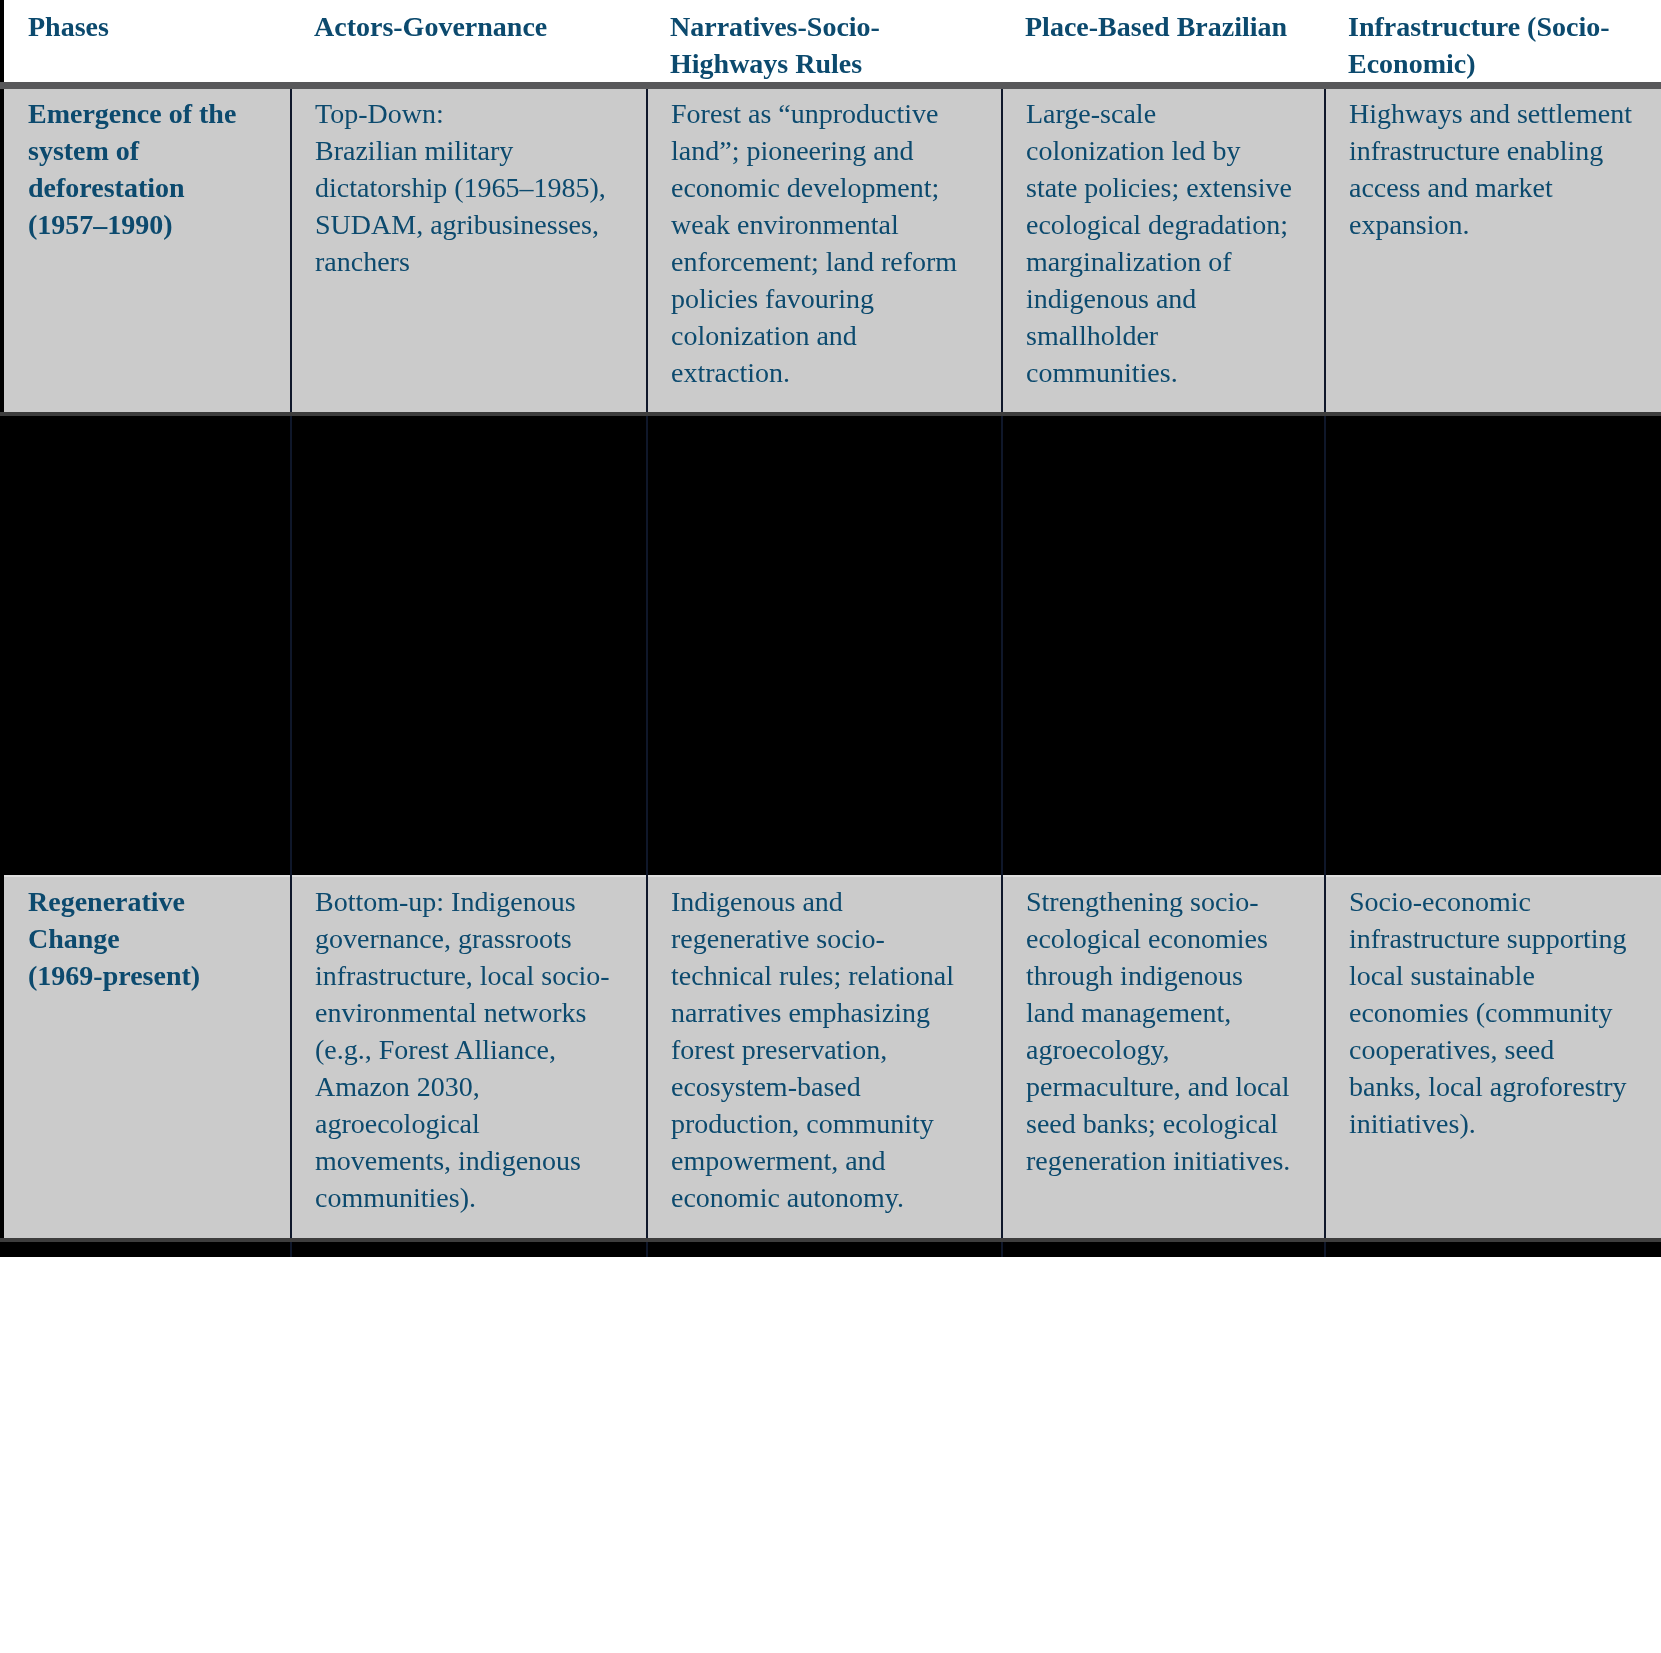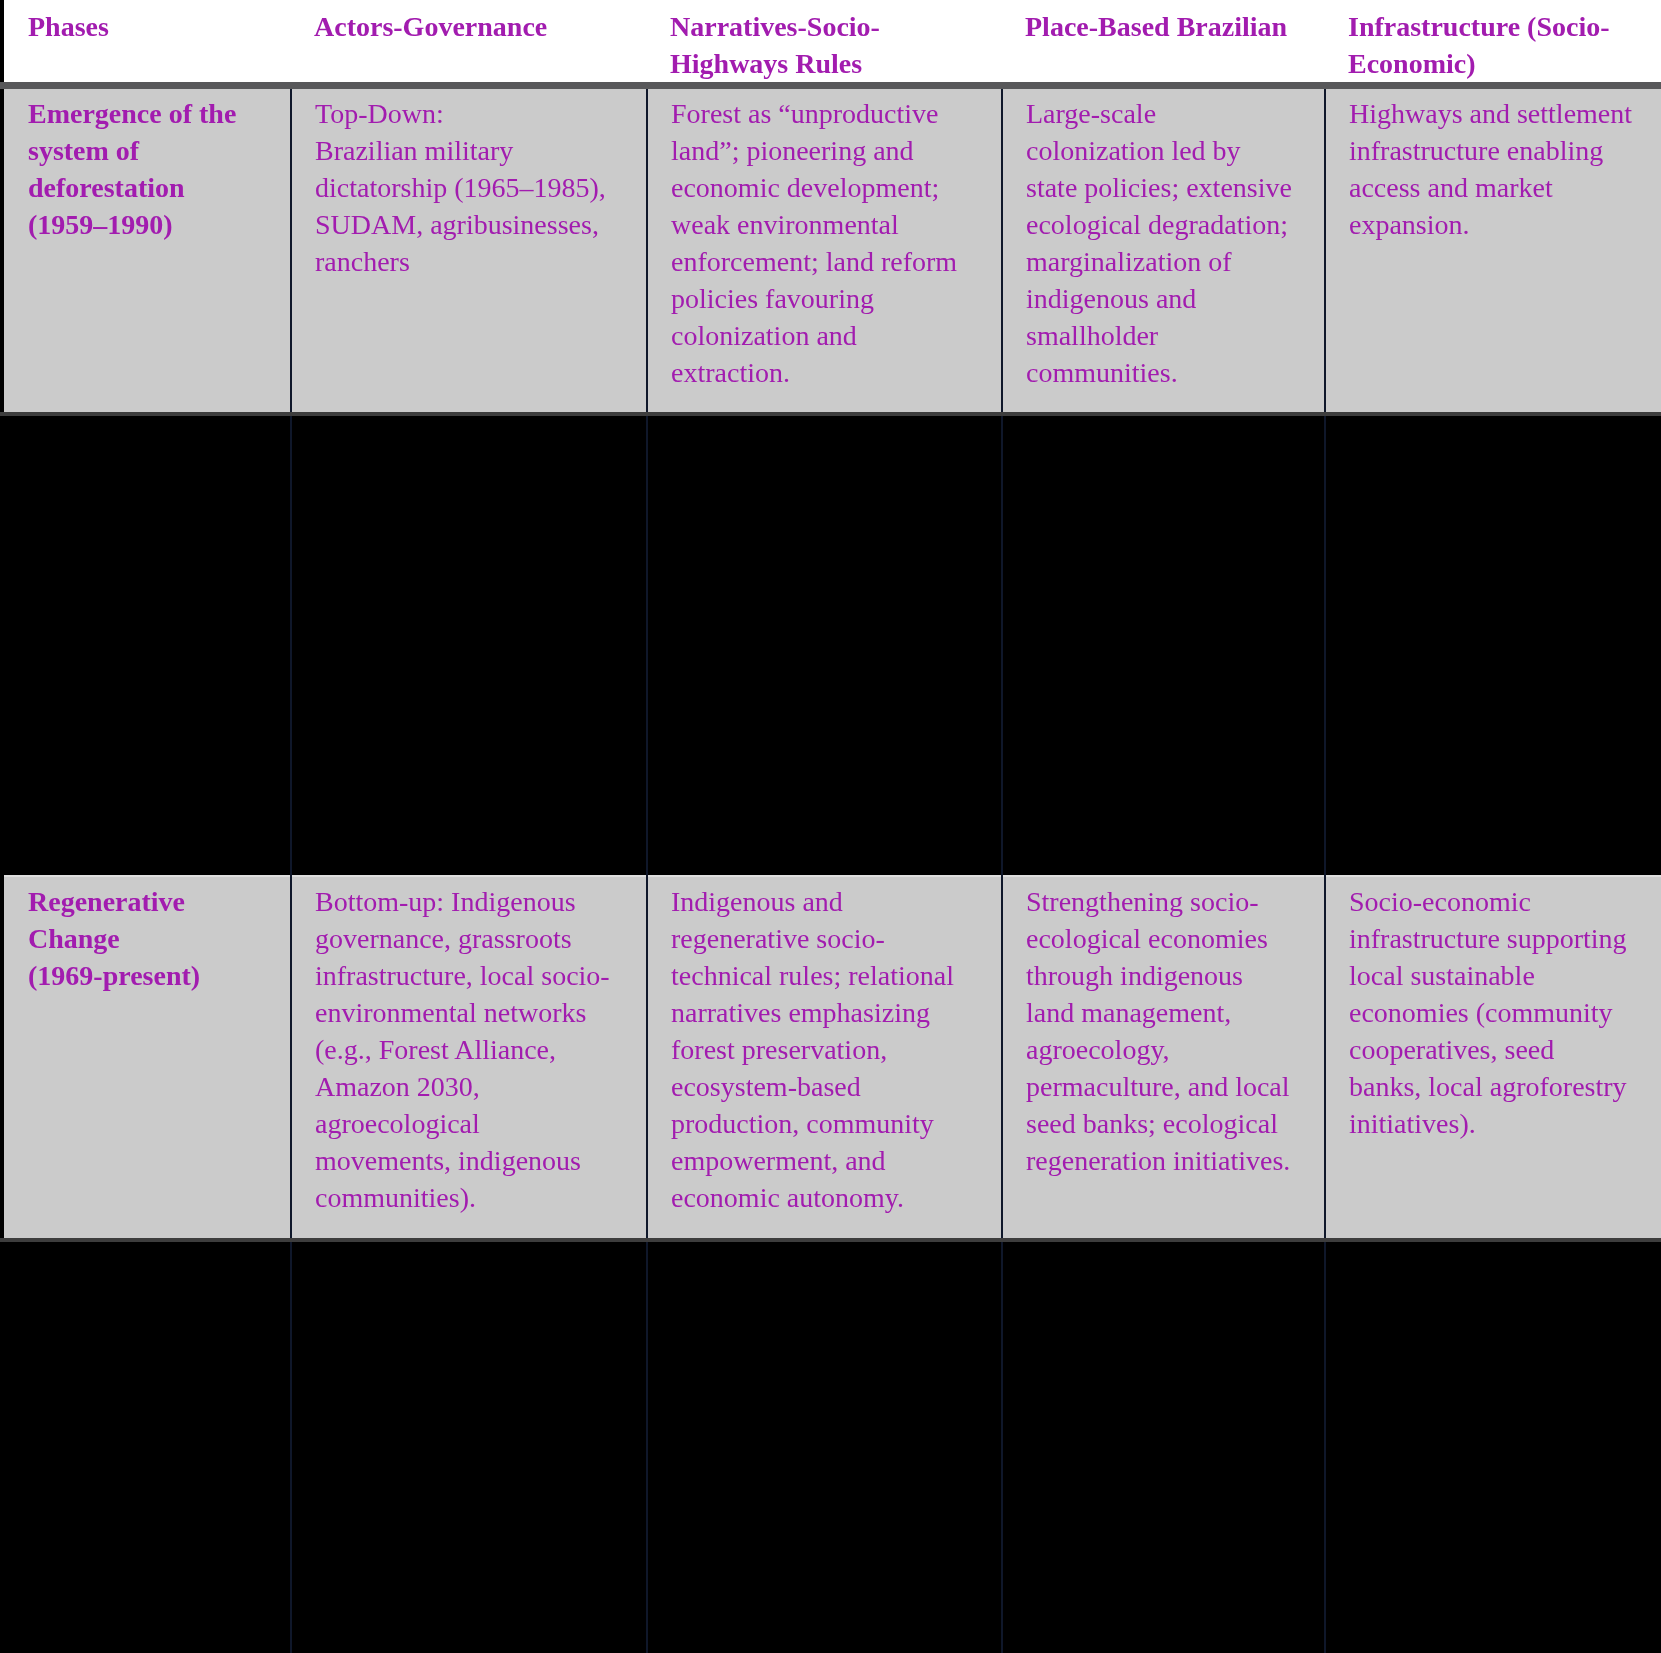--- a/index.html
+++ b/index.html
@@ -1,21 +1,21 @@
 <!DOCTYPE html>
 <html><head>
 <meta charset="utf-8">
 <style>
   html, body { margin: 0; padding: 0; background: #ffffff; }
   .page {
     width: 1661px;
-    height: 1653px;
+    height: 1257px;
     overflow: hidden;
     font-family: "Liberation Serif", "DejaVu Serif", serif;
-    color: #a21caf;
+    color: #0c4a6e;
     background: #ffffff;
   }
   table.phases-table {
     border-collapse: collapse;
     table-layout: fixed;
     width: 1661px;
   }
   col.c1 { width: 289px; }
   col.c2 { width: 356px; }
   col.c3 { width: 355px; }
@@ -79,21 +79,21 @@
         <th>Place-Based Brazilian</th>
         <th>Infrastructure (Socio-
 Economic)</th>
       </tr>
     </thead>
     <tbody>
       <tr class="phase-row row-1">
         <td class="phase-cell">Emergence of the
 system of
 deforestation
-(1959–1990)</td>
+(1957–1990)</td>
         <td>Top-Down:
 Brazilian military
 dictatorship (1965–1985),
 SUDAM, agribusinesses,
 ranchers</td>
         <td>Forest as “unproductive
 land”; pioneering and
 economic development;
 weak environmental
 enforcement; land reform

